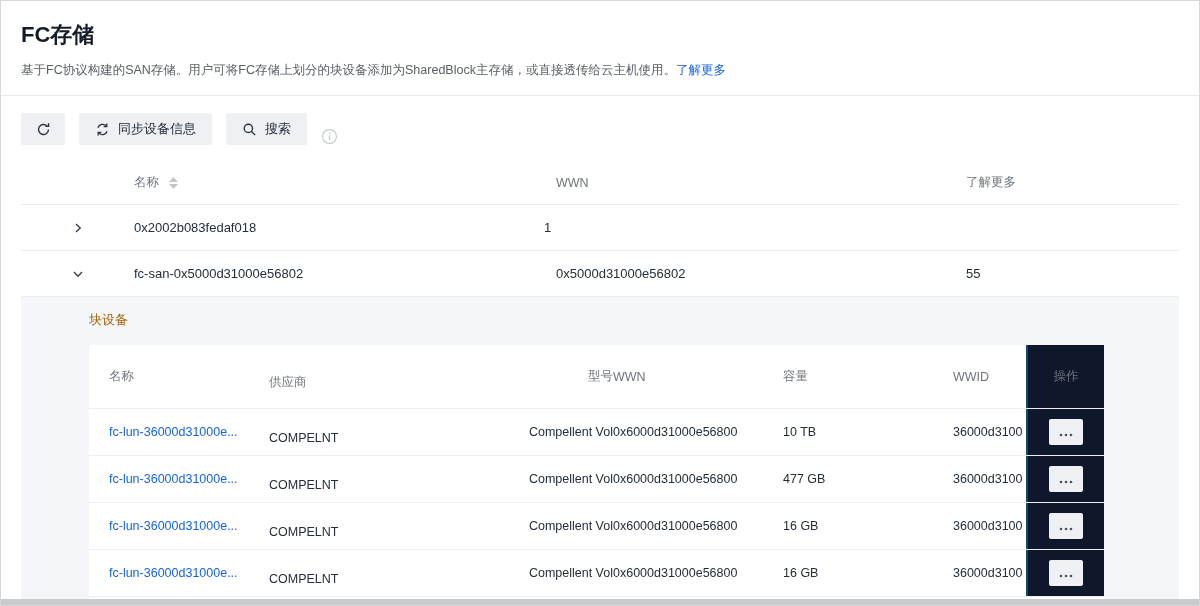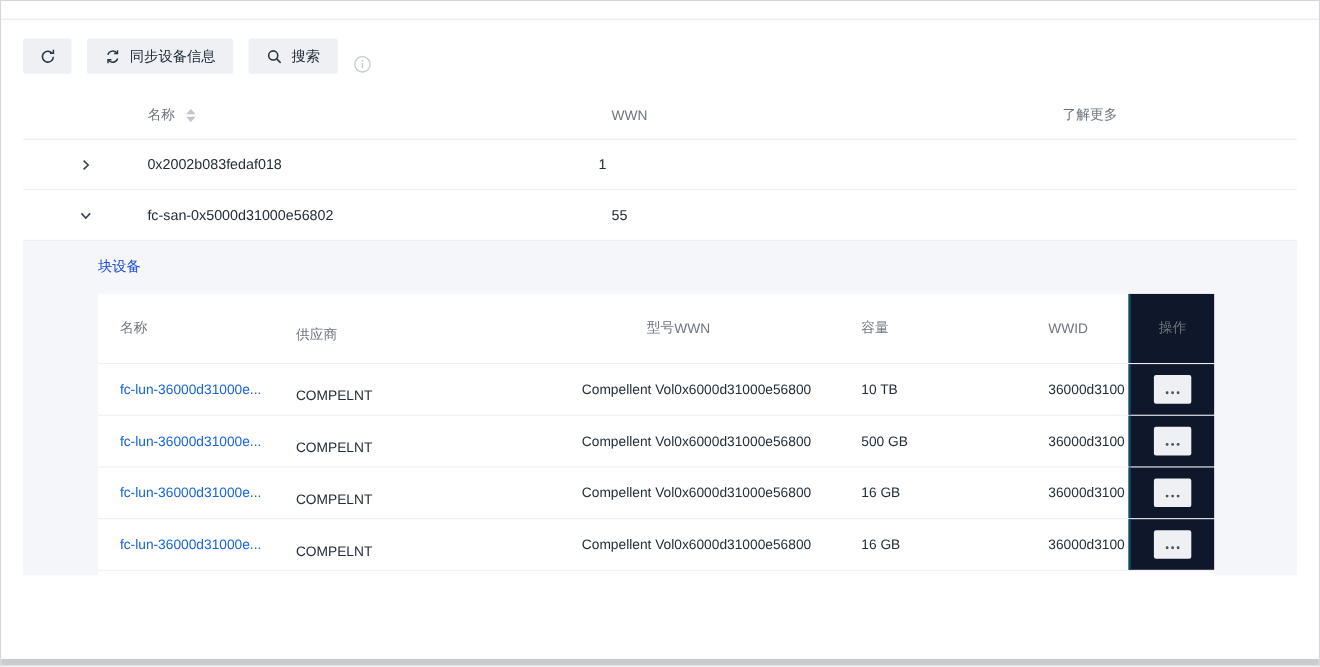--- a/index.html
+++ b/index.html
@@ -31,21 +31,21 @@
   .trow { height:46px; font-size:13px; color:#242e38; border-bottom:1px solid #ebedf1; cursor:pointer; }
   .col-expand { width:113px; display:flex; justify-content:center; align-items:center; }
   .col-name { width:422px; display:flex; align-items:center; gap:6px; }
   .col-wwn { width:410px; }
   .col-count { flex:1; }
   .sort-icon { display:inline-flex; flex-direction:column; gap:2px; margin-left:4px; cursor:pointer; }
   .chev { cursor:pointer; display:flex; }
 
   
   .expanded { margin:0 20px; height:304px; background:#f4f6f9; padding:14px 0 0 68px; }
-  .expanded-label { font-size:13px; color:#1d4ed8; line-height:18px; }
+  .expanded-label { font-size:13px; color:#a16207; line-height:18px; }
   .card { margin-top:16px; width:1015px; height:256px; background:#fff; overflow:hidden; }
   .srow { display:flex; align-items:center; height:47px; border-bottom:1px solid #edeff2;
     font-size:12.5px; color:#242e38; }
   .srow.shead { height:64px; color:#6e757c; }
   .c-name { width:180px; padding-left:20px; overflow:hidden; white-space:nowrap; }
   .c-vendor { width:172px; overflow:hidden; white-space:nowrap;margin-top:12px; }
   .c-model { width:172px; overflow:hidden; white-space:nowrap;text-align:right; }
   .c-wwn { width:170px; overflow:hidden; white-space:nowrap; }
   .c-cap { width:170px; overflow:hidden; white-space:nowrap; }
   .c-wwid { width:73px; overflow:hidden; white-space:nowrap; }
@@ -55,20 +55,24 @@
     display:inline-flex; align-items:center; justify-content:center; cursor:pointer; }
 
   
   .hscrollbar { position:absolute; left:0; right:0; bottom:0; height:6px; background:#c9cbce; cursor:pointer; }
 </style>
 </head>
 <body>
 
 <div class="page">
 
+  <div class="header">
+    <div class="title">FC存储</div>
+    <div class="desc"><span>基于FC协议构建的SAN存储。用户可将FC存储上划分的块设备添加为SharedBlock主存储，或直接透传给云主机使用。</span><a class="link">了解更多</a></div>
+  </div>
   <div class="header-divider"></div>
 
   <div class="toolbar">
     <button class="btn icon-only">
       <span>
         <svg width="15" height="15" viewBox="0 0 16 16" fill="none" stroke="#2a3540" stroke-width="1.5">
           <path d="M13.3 8a5.3 5.3 0 1 1-1.4-3.6"></path>
           <path d="M13.4 1.3v3.4h-3.4"></path>
         </svg>
       </span>
@@ -135,20 +139,21 @@
     <div class="col-expand">
       <span class="chev">
         <svg width="12" height="12" viewBox="0 0 12 12" fill="none" stroke="#36404b" stroke-width="1.4">
           <path d="M2 4l4 4.2L10 4"></path>
         </svg>
       </span>
     </div>
     <div class="col-name">
         <span>fc-san-0x5000d31000e56802</span>
       </div>
+    <div class="col-wwn">0x5000d31000e56802</div>
     <div class="col-count">55</div>
   </div>
 
   <div class="expanded">
     <div class="expanded-label">块设备</div>
 
     <div class="card">
       <div class="srow shead">
         <div class="c-name">名称</div>
         <div class="c-vendor">供应商</div>
@@ -177,21 +182,21 @@
           </span>
             </button>
           </div>
       </div>
 
       <div class="srow">
         <div class="c-name"><a class="link">fc-lun-36000d31000e...</a></div>
         <div class="c-vendor">COMPELNT</div>
         <div class="c-model">Compellent Vol</div>
         <div class="c-wwn">0x6000d31000e56800</div>
-        <div class="c-cap">500 GB</div>
+        <div class="c-cap">477 GB</div>
         <div class="c-wwid">36000d3100</div>
         <div class="c-op">
             <button class="more-btn">
           <span>
             <svg width="14" height="4" viewBox="0 0 14 4">
                   <circle cx="2" cy="2" r="1.3" fill="#4a545e"></circle>
                   <circle cx="7" cy="2" r="1.3" fill="#4a545e"></circle>
                   <circle cx="12" cy="2" r="1.3" fill="#4a545e"></circle>
                 </svg>
           </span>

